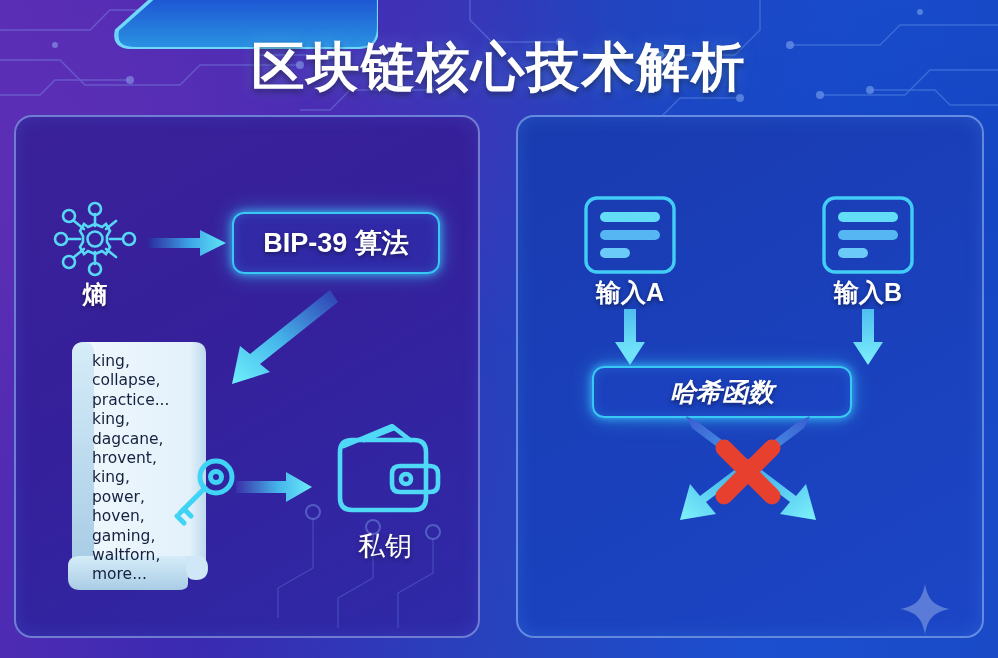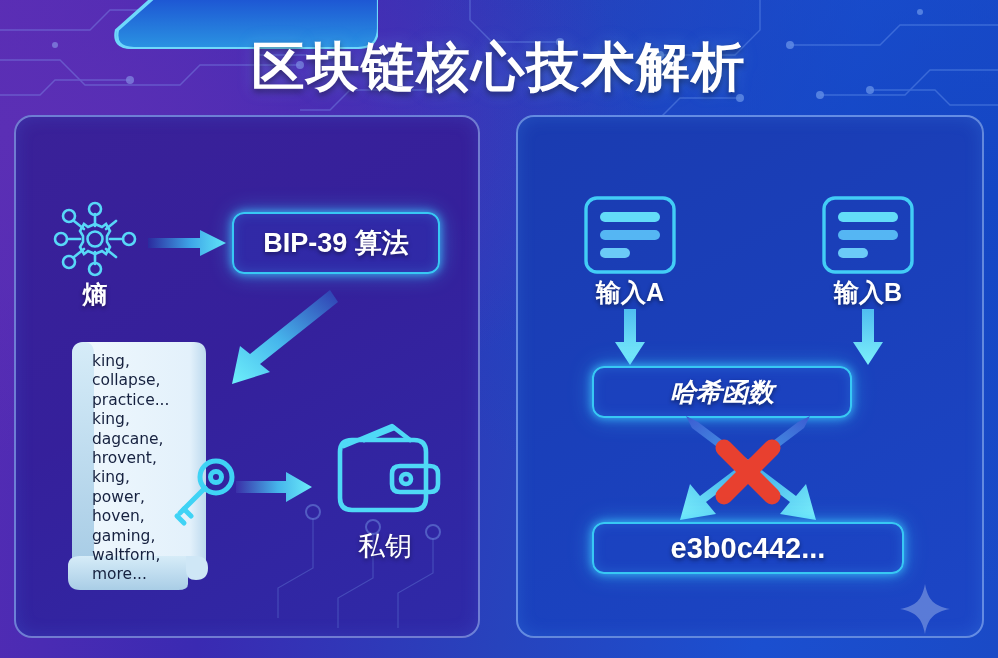--- a/index.html
+++ b/index.html
@@ -399,21 +399,18 @@
     <path d="M66 0 L78 6 L176 80 L186 68 L196 104 L160 98 L170 86 L72 12 Z" fill="url(#xg1)"></path>
 
     <path d="M190 0 L178 6 L80 80 L70 68 L60 104 L96 98 L86 86 L184 12 Z" fill="url(#xg2)"></path>
 
     <g stroke="#e8402f" stroke-width="17" stroke-linecap="round">
       <path d="M104 32 L152 80"></path>
       <path d="M152 32 L104 80"></path>
     </g>
   </svg>
 
-  <div id="hash-out-box" class="neon-box">
-    <span>e3b0c442...</span>
-  </div>
 
   <svg id="wm-star" viewBox="0 0 54 54">
     <path d="M27 2 C30 18 36 24 52 27 C36 30 30 36 27 52 C24 36 18 30 2 27 C18 24 24 18 27 2 Z" fill="#cfe0fb"></path>
   </svg>
 
 </div>
 
 </body></html>

